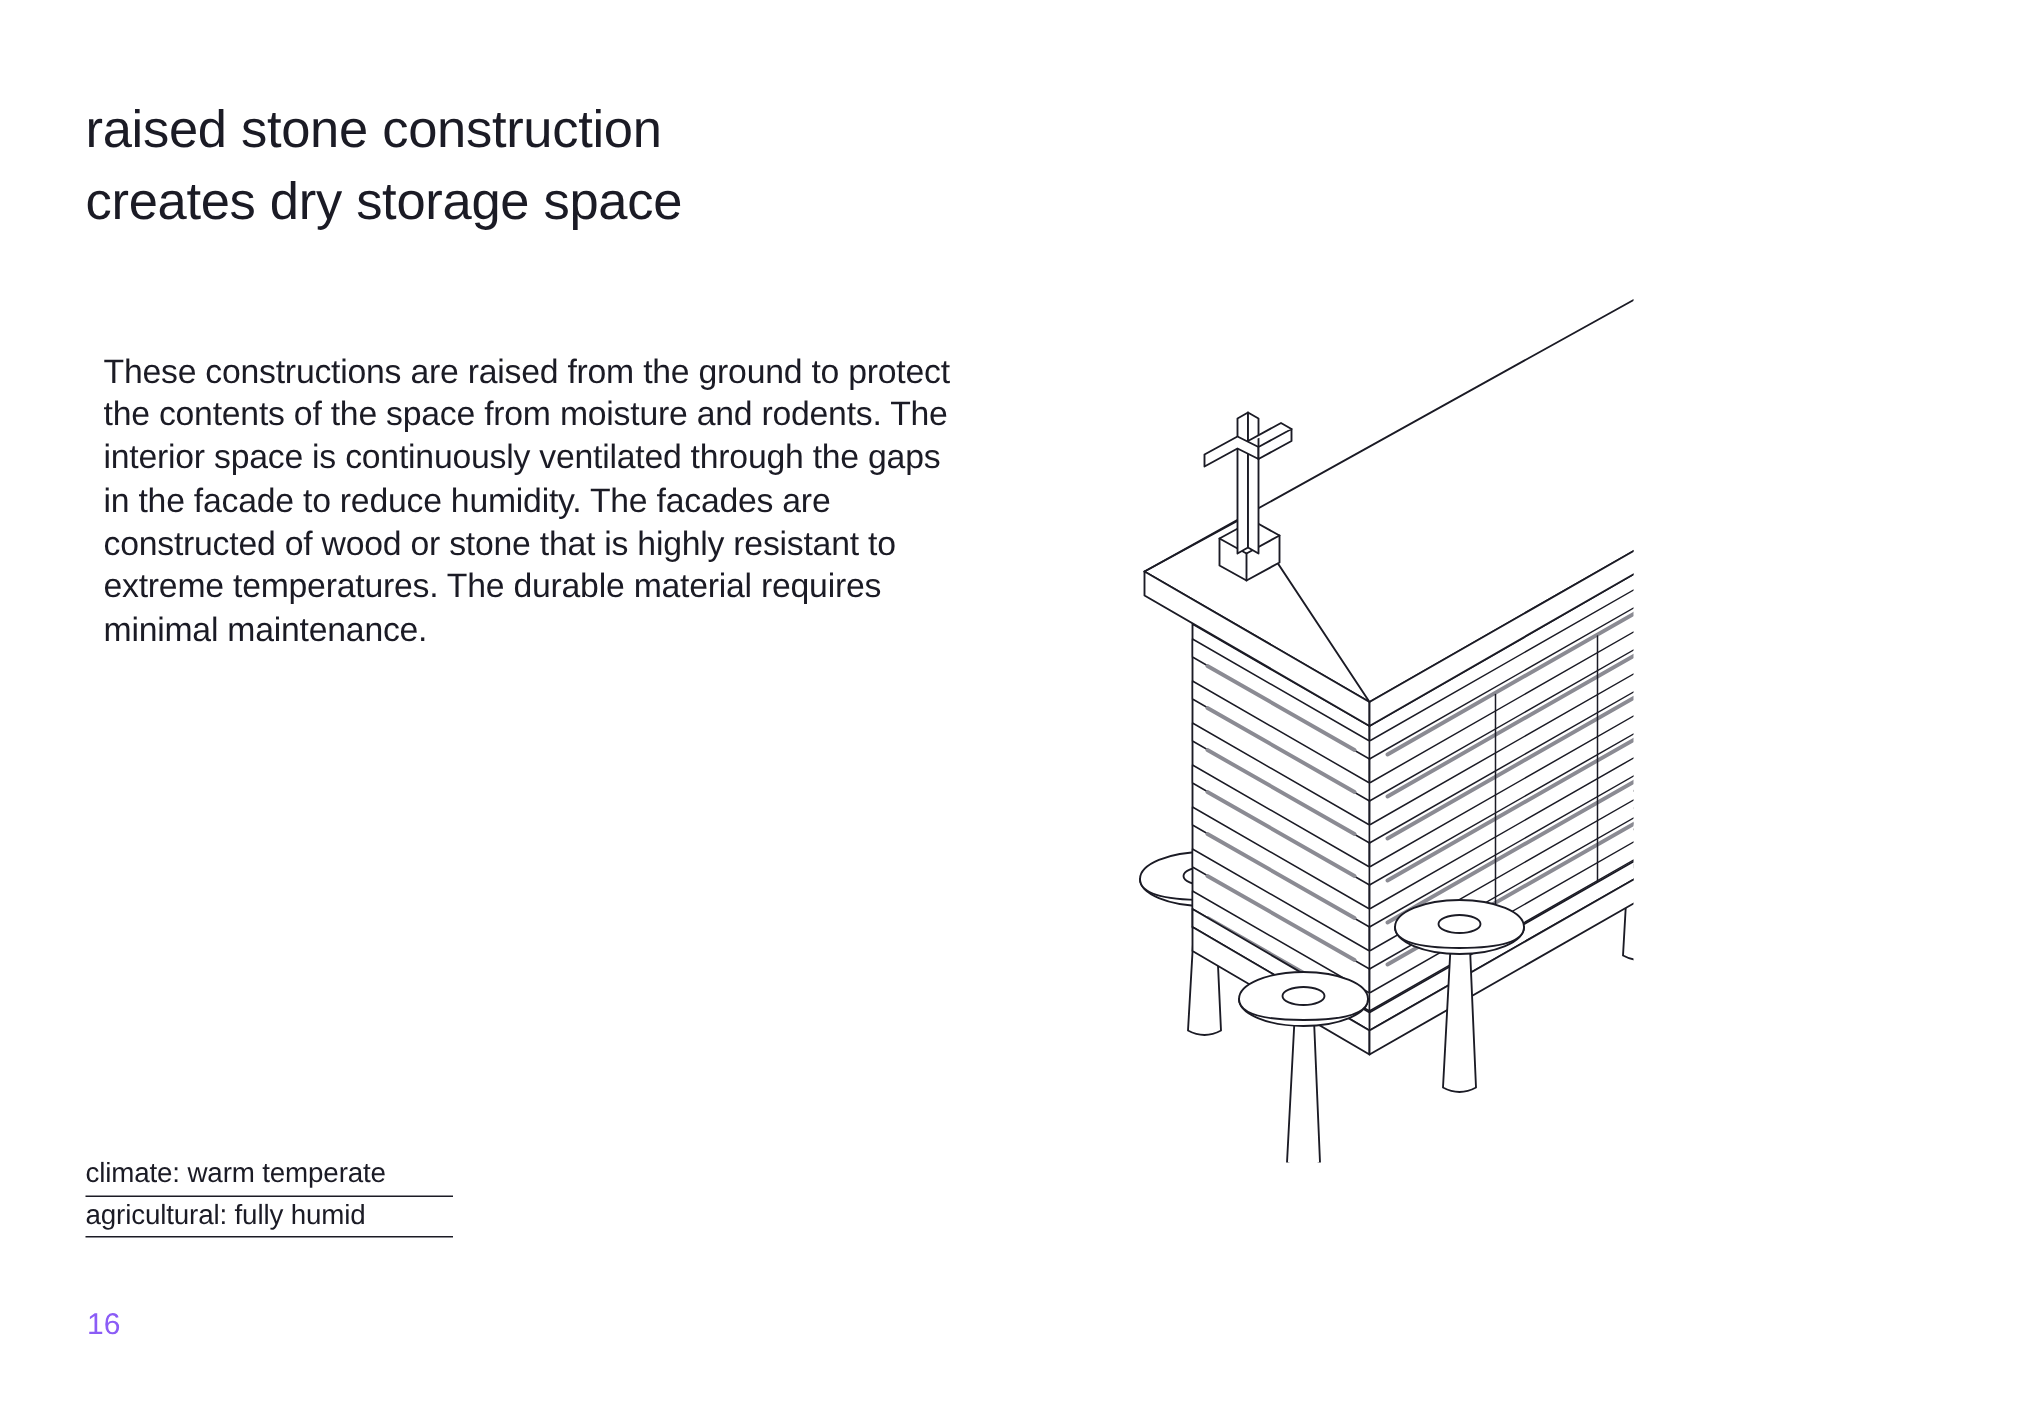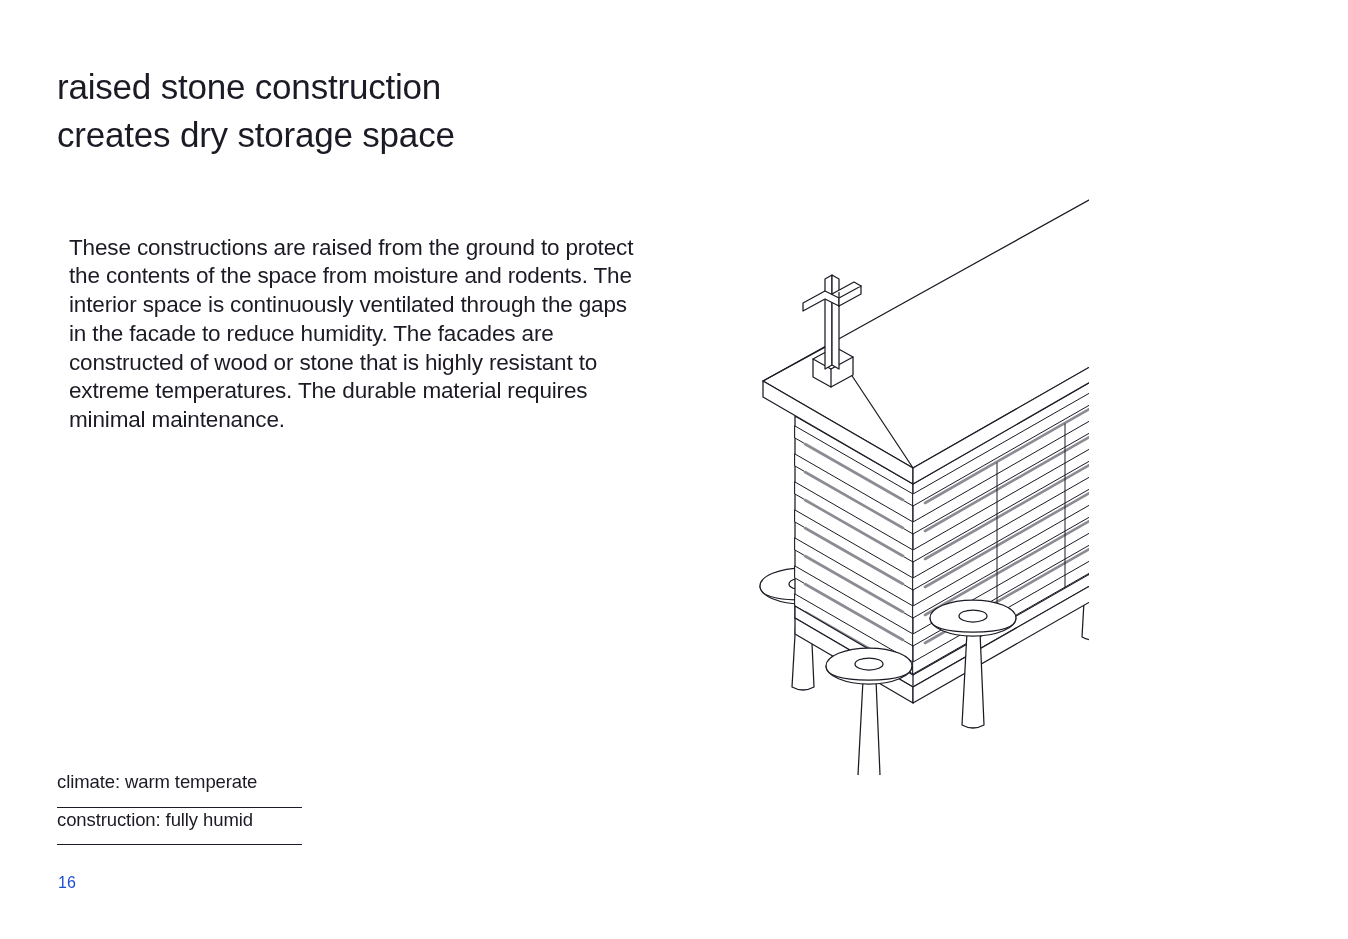--- a/index.html
+++ b/index.html
@@ -51,44 +51,44 @@
     left: 57px;
     top: 770px;
     width: 245px;
   }
   .meta-row {
     font-size: 18.5px;
     line-height: 24.5px;
     letter-spacing: -0.1px;
     color: #1b1b25;
     border-bottom: 1.4px solid #1b1b25;
-    padding-bottom: 12px;
+    padding-bottom: 2px;
     white-space: nowrap;
   }
 
   
   .caption {
     position: absolute;
     left: 334px;
     top: 745px;
     width: 262px;
     font-size: 18.5px;
     line-height: 24.5px;
     letter-spacing: -0.1px;
     color: #1b1b25;
   }
 
   
   .folio {
     position: absolute;
     left: 58px;
     top: 869px;
-    font-size: 16px;
+    font-size: 20px;
     line-height: 28px;
-    color: #1d4ed8;
+    color: #8b5cf6;
   }
 
   
   .illustration {
     position: absolute;
     left: 735px;
     top: 175px;
     width: 560px;
     height: 600px;
   }
@@ -99,21 +99,21 @@
 
 <div class="page">
 
   <h1 class="title">raised stone construction
 creates dry storage space</h1>
 
   <p class="body-text">These constructions are raised from the ground to protect the contents of the space from moisture and rodents. The interior space is continuously ventilated through the gaps in the facade to reduce humidity. The facades are constructed of wood or stone that is highly resistant to extreme temperatures. The durable material requires minimal maintenance.</p>
 
   <div class="meta">
     <div class="meta-row">climate: warm temperate</div>
-    <div class="meta-row">construction: fully humid</div>
+    <div class="meta-row">agricultural: fully humid</div>
   </div>
 
 
   <div class="folio">16</div>
 
   <div class="illustration">
     <svg viewBox="0 0 560 600" xmlns="http://www.w3.org/2000/svg">
       <defs>
         <g id="slatrow">
           

